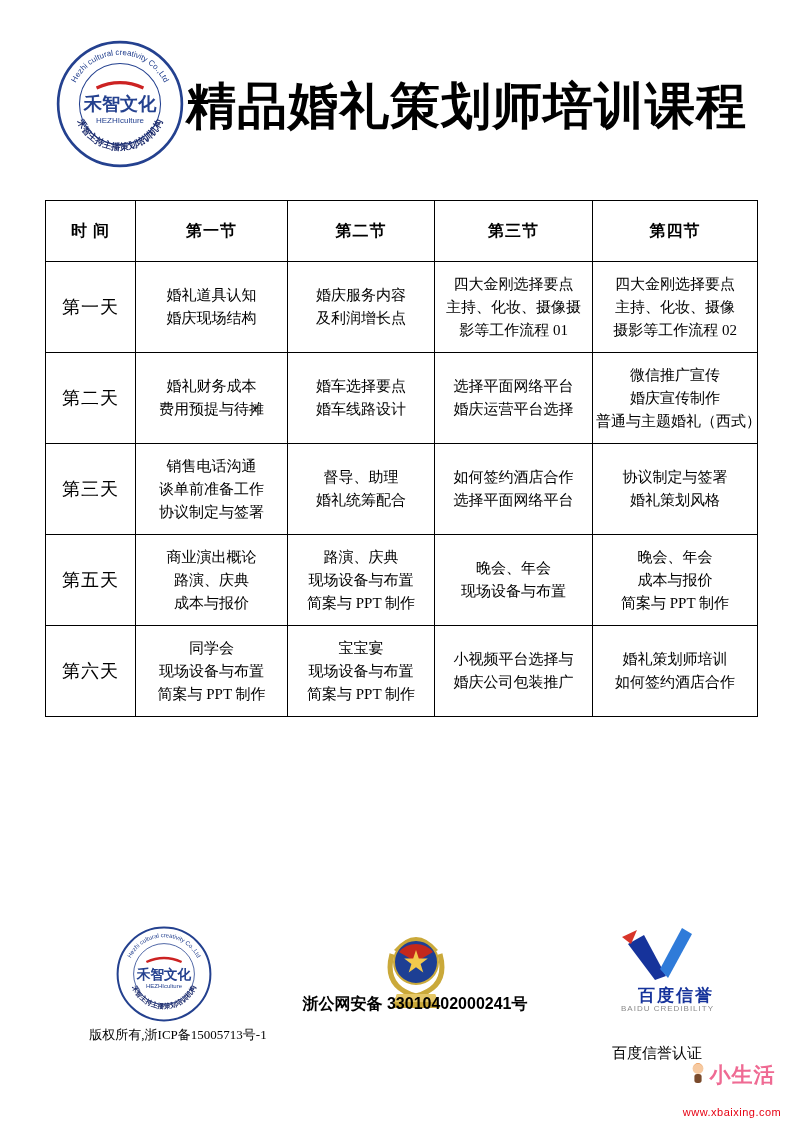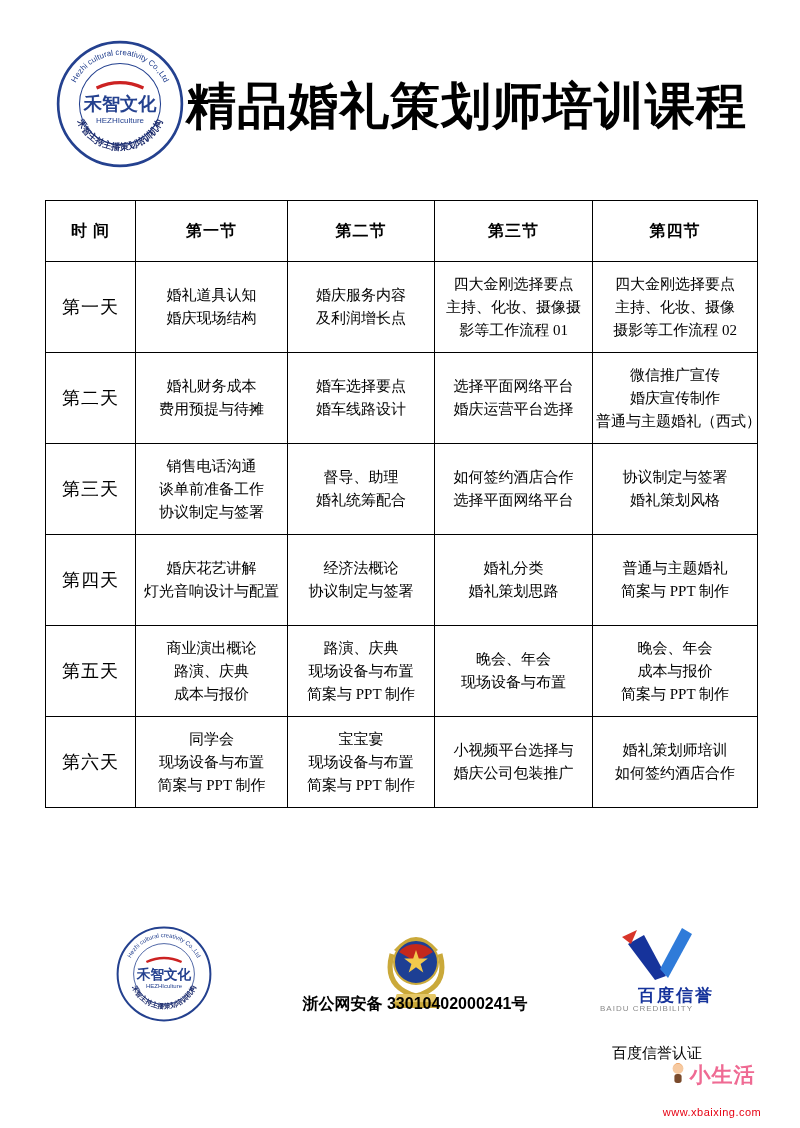--- a/index.html
+++ b/index.html
@@ -34,38 +34,38 @@
 
   
   .footer-logo { position:absolute; left:116px; top:926px; width:96px; height:96px; }
   .police-badge { position:absolute; left:383px; top:922px; width:66px; height:92px; }
   .baidu-logo { position:absolute; left:622px; top:928px; width:70px; height:52px; }
   .baidu-title {
     position:absolute; left:600px; top:984px; width:114px; text-align:right;
     font-size:17px; font-weight:bold; color:#16339b; letter-spacing:2px;
   }
   .baidu-subtitle {
-    position:absolute; left:600px; top:1004px; width:114px; text-align:left;
+    position:absolute; left:600px; top:1004px; width:114px; text-align:right;
     font-size:8px; color:#8a8a8a; letter-spacing:1px;
   }
   .copyright-text {
     position:absolute; left:68px; top:1026px; width:220px; text-align:center;
     font-size:13px; color:#000; font-family:"Liberation Serif", serif;
   }
   .police-text {
     position:absolute; left:295px; top:994px; width:240px; text-align:center;
     font-size:16px; font-weight:bold; color:#000;
   }
   .baidu-cert-text {
     position:absolute; left:600px; top:1026px; width:114px; text-align:center;
     font-size:15px; color:#000;margin-top:18px;
   }
 
   
-  .watermark { position:absolute; right:28px; bottom:10px; width:120px; text-align:center; }
+  .watermark { position:absolute; right:8px; bottom:10px; width:120px; text-align:center; }
   .watermark-top { display:flex; align-items:center; justify-content:center; gap:3px; }
   .watermark-name { font-size:21px; font-weight:bold; color:#ef6a93; letter-spacing:1px; }
   .watermark-url { font-size:11px; color:#e60012; margin-top:16px; letter-spacing:0.5px; }
 </style>
 </head>
 <body>
 
 <div class="page">
 
   <div class="header-logo">
@@ -163,39 +163,20 @@
           <td>
             <div class="cell-line">如何签约酒店合作</div>
             <div class="cell-line">选择平面网络平台</div>
           </td>
           <td>
             <div class="cell-line">协议制定与签署</div>
             <div class="cell-line">婚礼策划风格</div>
           </td>
         </tr>
         <tr>
-          <td class="day-cell">第四天</td>
-          <td>
-            <div class="cell-line">婚庆花艺讲解</div>
-            <div class="cell-line">灯光音响设计与配置</div>
-          </td>
-          <td>
-            <div class="cell-line">经济法概论</div>
-            <div class="cell-line">协议制定与签署</div>
-          </td>
-          <td>
-            <div class="cell-line">婚礼分类</div>
-            <div class="cell-line">婚礼策划思路</div>
-          </td>
-          <td>
-            <div class="cell-line">普通与主题婚礼</div>
-            <div class="cell-line">简案与 PPT 制作</div>
-          </td>
-        </tr>
-        <tr>
           <td class="day-cell">第五天</td>
           <td>
             <div class="cell-line">商业演出概论</div>
             <div class="cell-line">路演、庆典</div>
             <div class="cell-line">成本与报价</div>
           </td>
           <td>
             <div class="cell-line">路演、庆典</div>
             <div class="cell-line">现场设备与布置</div>
             <div class="cell-line">简案与 PPT 制作</div>
@@ -275,20 +256,21 @@
   <div class="baidu-logo">
     <svg viewBox="0 0 70 52" width="70" height="52">
       <polygon points="6,16 22,7 44,48 33,52" fill="#16339b"></polygon>
       <polygon points="60,0 70,6 46,50 38,41" fill="#2f7bd9"></polygon>
       <polygon points="0,9 15,2 9,16" fill="#d8352a"></polygon>
     </svg>
   </div>
   <div class="baidu-title">百度信誉</div>
   <div class="baidu-subtitle">BAIDU CREDIBILITY</div>
 
+  <div class="copyright-text">版权所有,浙ICP备15005713号-1</div>
   <div class="police-text">浙公网安备 33010402000241号</div>
   <div class="baidu-cert-text">百度信誉认证</div>
 
   <div class="watermark">
     <div class="watermark-top">
       <span>
         <svg viewBox="0 0 20 28" width="18" height="26">
           <circle cx="10" cy="9" r="6" fill="#f6c9a0"></circle>
           <path d="M4,8 Q10,-1 16,8 Q13,3 10,3 Q7,3 4,8 Z" fill="#e8883a"></path>
           <rect x="6" y="15" width="8" height="10" rx="3" fill="#7a4a2b"></rect>

